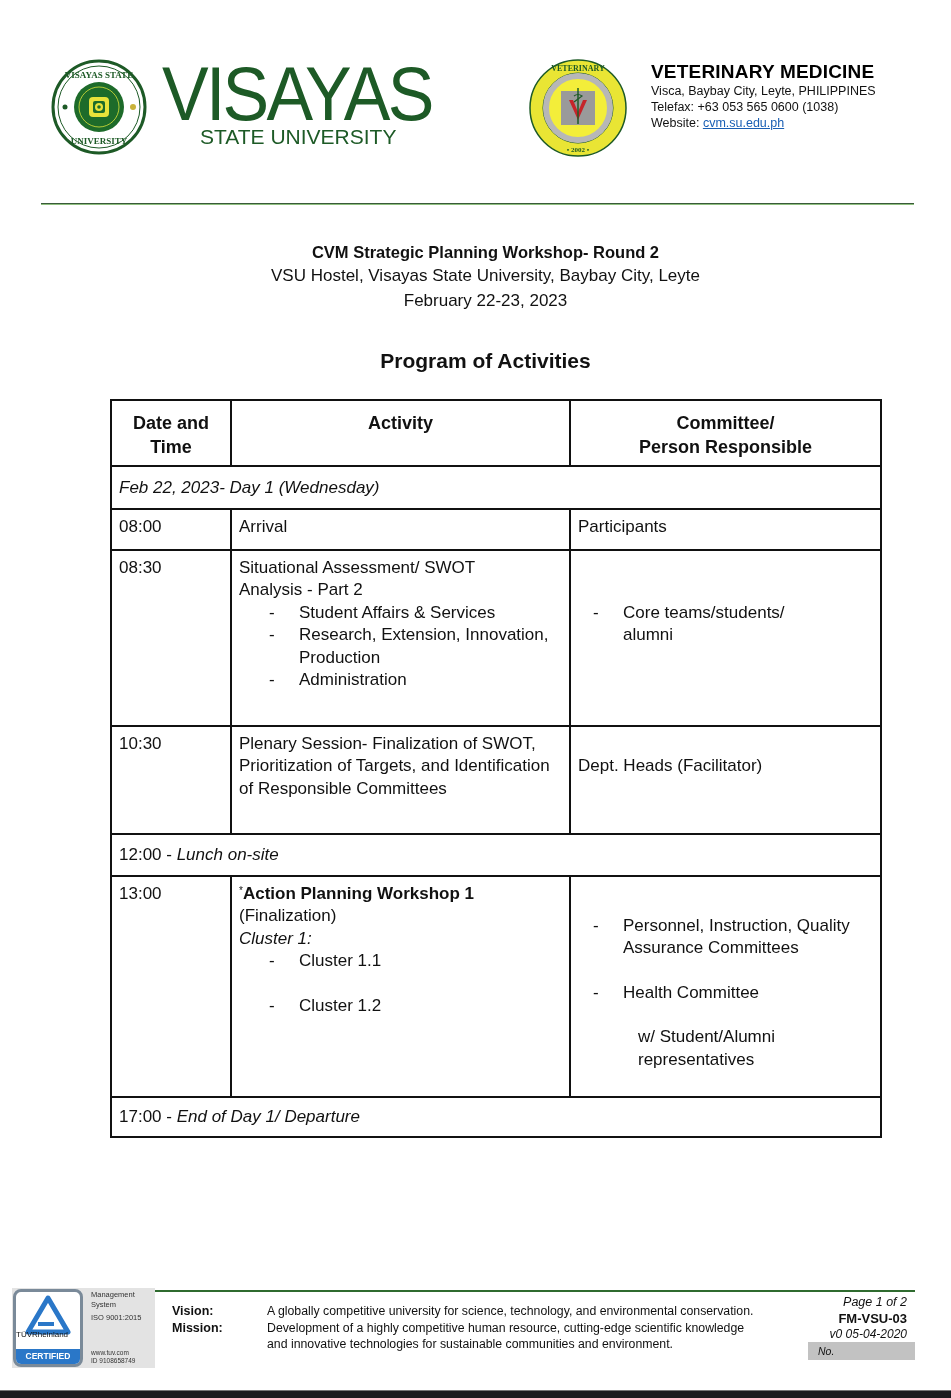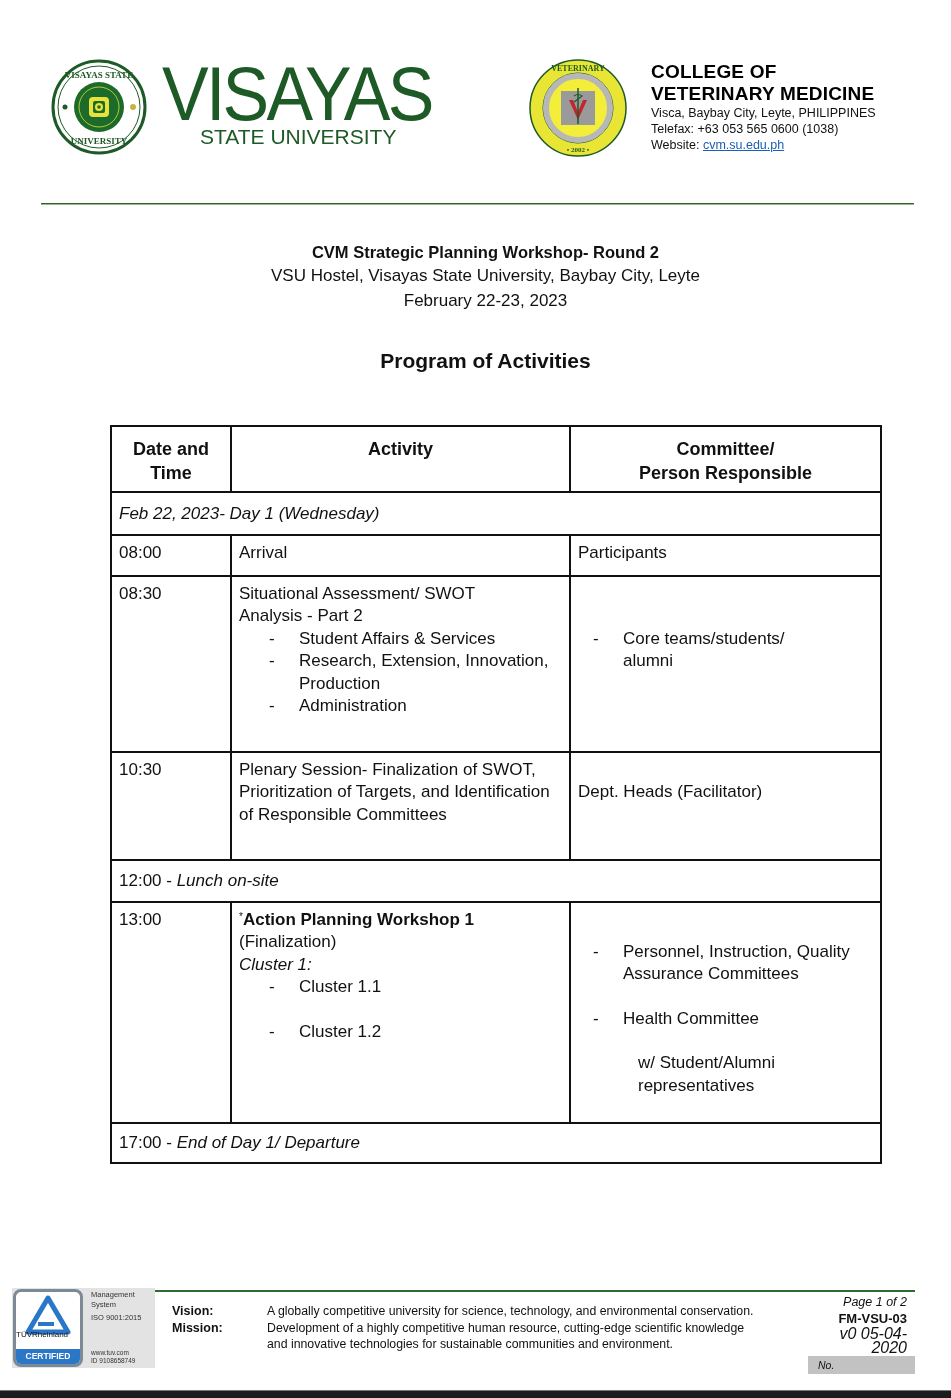--- a/index.html
+++ b/index.html
@@ -18,21 +18,21 @@
   .cvm-link { color: #1a5fb4; text-decoration: underline; }
   .header-rule { position: absolute; left: 41px; top: 203px; width: 873px; height: 2px; background: #3a5a3a; border-bottom: 1px solid #8fbf7f; }
 
   
   .title-block { position: absolute; left: 0; top: 241px; width: 971px; text-align: center; }
   .title-main { font-size: 16.5px; font-weight: bold; line-height: 22px; }
   .title-sub { font-size: 17px; line-height: 25px; }
   .program-title { position: absolute; left: 0; top: 349px; width: 971px; text-align: center; font-size: 21px; font-weight: bold; }
 
   
-  table.program { position: absolute; left: 110px; top: 425px; width: 770px; border-collapse: collapse; table-layout: fixed; font-size: 17px; }
+  table.program { position: absolute; left: 110px; top: 399px; width: 770px; border-collapse: collapse; table-layout: fixed; font-size: 17px; }
   table.program td, table.program th { border: 2px solid #111; vertical-align: top; padding: 6px 7px; line-height: 22.5px; }
   table.program th { font-weight: bold; text-align: center; padding-top: 10px; font-size: 18px; line-height: 24px; }
   col.c1 { width: 120px; } col.c2 { width: 339px; } col.c3 { width: 311px; }
   tr.head-row { height: 66px; }
   tr.day-row td { padding-top: 10px; padding-bottom: 8px; }
   .italic { font-style: italic; }
   .bold { font-weight: bold; }
   .dash-list { list-style: none; }
   .dash-list li { position: relative; padding-left: 60px; }
   .dash-list li::before { content: "-"; position: absolute; left: 30px; }
@@ -48,21 +48,21 @@
   .tuv-cert { position: absolute; left: 0; bottom: 0; width: 100%; height: 15px; background: #2a77c8; color: #fff; font-size: 8.5px; font-weight: bold; text-align: center; line-height: 15px; }
   .tuv-name { position: absolute; left: 0; top: 38px; width: 100%; text-align: left; font-size: 8px; font-weight: normal; color: #111; }
   .tuv-text { position: absolute; left: 79px; top: 2px; font-size: 7.5px; line-height: 10px; color: #333; }
   .tuv-text2 { position: absolute; left: 79px; top: 61px; font-size: 6.5px; line-height: 8px; color: #333; }
   .footer-rule { position: absolute; left: 155px; top: 1290px; width: 760px; height: 2px; background: #2f6b2f; }
   .vm-labels { position: absolute; left: 172px; top: 1303px; font-size: 12.5px; font-weight: bold; line-height: 17px; }
   .vm-text { position: absolute; left: 267px; top: 1303px; font-size: 12.3px; line-height: 16.5px; width: 540px; }
   .doc-meta { position: absolute; left: 808px; top: 1294px; width: 107px; text-align: right; }
   .doc-page { font-size: 12.5px; font-style: italic; line-height: 16px; padding-right: 8px; }
   .doc-code { font-size: 13px; font-weight: bold; line-height: 17px; padding-right: 8px; }
-  .doc-ver { font-size: 16px; font-style: italic; line-height: 14px; padding-right: 8px; }
+  .doc-ver { font-size: 12px; font-style: italic; line-height: 14px; padding-right: 8px; }
   .doc-no { background: #c2c2c2; text-align: left; font-size: 10.5px; font-style: italic; padding-left: 10px; height: 18px; line-height: 18px; margin-top: 1px; }
   .bottom-bar { position: absolute; left: 0; top: 1390px; width: 951px; height: 8px; background: #1c1c1e; border-top: 1px solid #777; }
 </style>
 </head>
 <body>
 
 <svg class="vsu-seal" viewBox="0 0 96 98">
   <circle cx="48" cy="49" r="46" fill="#fff" stroke="#1d5a26" stroke-width="3"></circle>
   <circle cx="48" cy="49" r="41" fill="none" stroke="#1d5a26" stroke-width="1"></circle>
   <circle cx="48" cy="49" r="25" fill="#1d6b2a"></circle>
@@ -88,21 +88,20 @@
   <circle cx="50" cy="50" r="32" fill="none" stroke="#b7b7b7" stroke-width="6"></circle>
   <rect x="33" y="33" width="34" height="34" fill="#9a9a9a"></rect>
   <path d="M41 42 L50 62 L59 42 L55 42 L50 54 L45 42 Z" fill="#c5242a"></path>
   <line x1="50" y1="30" x2="50" y2="66" stroke="#1d5a26" stroke-width="1.5"></line>
   <path d="M46 38 Q50 35 54 38 Q50 41 46 44" fill="none" stroke="#1d5a26" stroke-width="1.2"></path>
   <text x="50" y="13" font-size="8" font-weight="bold" text-anchor="middle" fill="#1d5a26" font-family="Liberation Serif, serif">VETERINARY</text>
   <text x="50" y="94" font-size="7" font-weight="bold" text-anchor="middle" fill="#1d5a26" font-family="Liberation Serif, serif">• 2002 •</text>
 </svg>
 
 <div class="cvm-block">
-  <div class="cvm-title">COLLEGE OF</div>
   <div class="cvm-title">VETERINARY MEDICINE</div>
   <div class="cvm-line">Visca, Baybay City, Leyte, PHILIPPINES</div>
   <div class="cvm-line">Telefax: +63 053 565 0600 (1038)</div>
   <div class="cvm-line">
     <span>Website: </span><a class="cvm-link">cvm.su.edu.ph</a>
   </div>
 </div>
 
 <div class="header-rule"></div>
 

